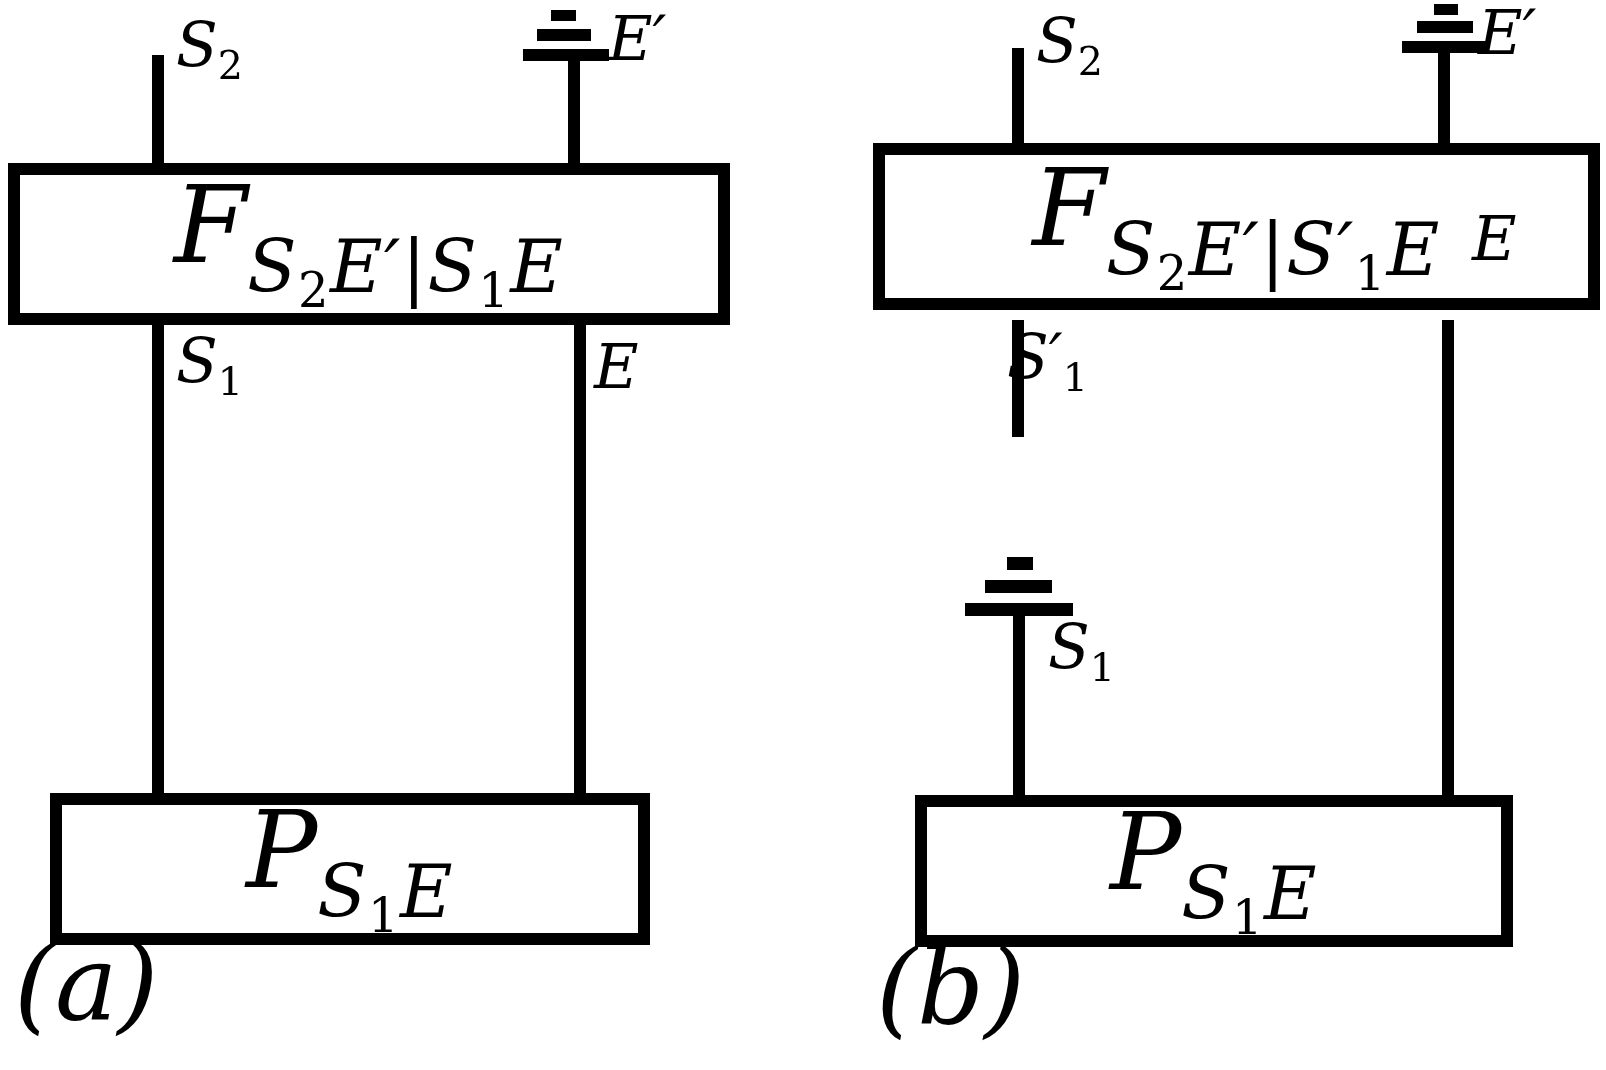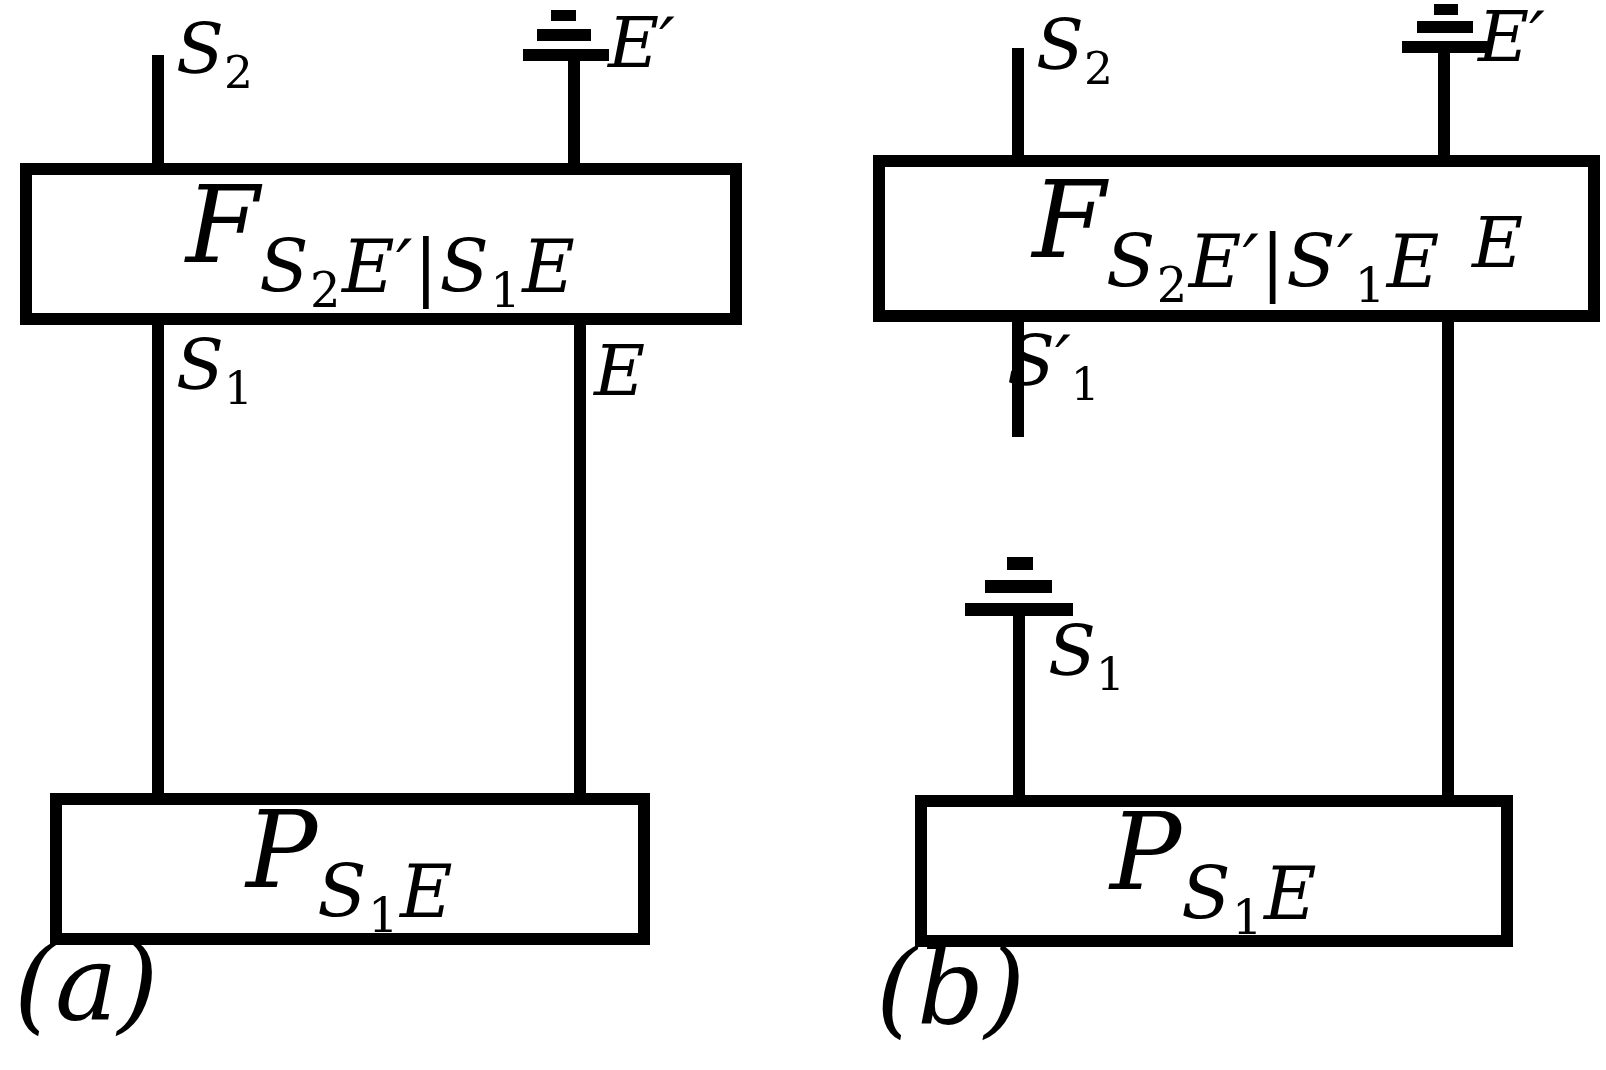--- a/index.html
+++ b/index.html
@@ -19,41 +19,41 @@
     display:flex;align-items:center;justify-content:center;
   }
   .wire{position:absolute;background:#000;}
   .gbar{position:absolute;background:#000;}
   
   .math{font-style:italic;white-space:nowrap;line-height:1;}
   .mb{font-size:106px;}
   .msub{font-size:72px;vertical-align:-0.42em;letter-spacing:0.02em;}
   .md{font-size:48px;vertical-align:-0.32em;font-style:normal;}
   
-  .lbl{position:absolute;font-style:italic;white-space:nowrap;line-height:1;font-size:70px;}
+  .lbl{position:absolute;font-style:italic;white-space:nowrap;line-height:1;font-size:61px;}
   .lsub{font-size:0.65em;vertical-align:-0.32em;font-style:normal;}
   .panel{position:absolute;font-style:italic;font-size:105px;line-height:1;}
 </style>
 </head>
 <body>
 
 <div id="canvas">
 
   <div>
 
     <div class="wire" style="left:152px;top:55px;width:12px;height:112px;"></div>
     <div class="wire" style="left:568px;top:58px;width:12px;height:109px;"></div>
 
     <div>
       <div class="gbar" style="left:551px;top:10px;width:25px;height:11px;"></div>
       <div class="gbar" style="left:537px;top:29px;width:54px;height:12px;"></div>
       <div class="gbar" style="left:523px;top:49px;width:86px;height:12px;"></div>
     </div>
 
-    <div class="box" style="left:20px;top:163px;width:722px;height:162px;">
+    <div class="box" style="left:8px;top:163px;width:722px;height:162px;">
       <div class="math">
         <span class="mb">F</span><span class="msub"><span>S</span><span class="md">2</span><span>E′</span><span class="md"></span><span>|</span><span class="md"></span><span>S</span><span class="md">1</span><span>E</span><span class="md"></span></span>
       </div>
     </div>
 
     <div class="wire" style="left:152px;top:323px;width:12px;height:472px;"></div>
     <div class="wire" style="left:574px;top:323px;width:12px;height:472px;"></div>
 
     <div class="box" style="left:50px;top:793px;width:600px;height:152px;">
       <div class="math">
@@ -73,21 +73,21 @@
 
     <div class="wire" style="left:1012px;top:48px;width:12px;height:111px;"></div>
     <div class="wire" style="left:1438px;top:50px;width:12px;height:109px;"></div>
 
     <div>
       <div class="gbar" style="left:1434px;top:4px;width:24px;height:11px;"></div>
       <div class="gbar" style="left:1417px;top:21px;width:56px;height:12px;"></div>
       <div class="gbar" style="left:1402px;top:41px;width:86px;height:12px;"></div>
     </div>
 
-    <div class="box" style="left:873px;top:155px;width:727px;height:167px;">
+    <div class="box" style="left:873px;top:143px;width:727px;height:167px;">
       <div class="math">
         <span class="mb">F</span><span class="msub"><span>S</span><span class="md">2</span><span>E′</span><span class="md"></span><span>|</span><span class="md"></span><span>S′</span><span class="md">1</span><span>E</span><span class="md"></span></span>
       </div>
     </div>
 
     <div class="wire" style="left:1012px;top:320px;width:12px;height:117px;"></div>
 
     <div class="wire" style="left:1442px;top:320px;width:12px;height:477px;"></div>
 
     <div>

